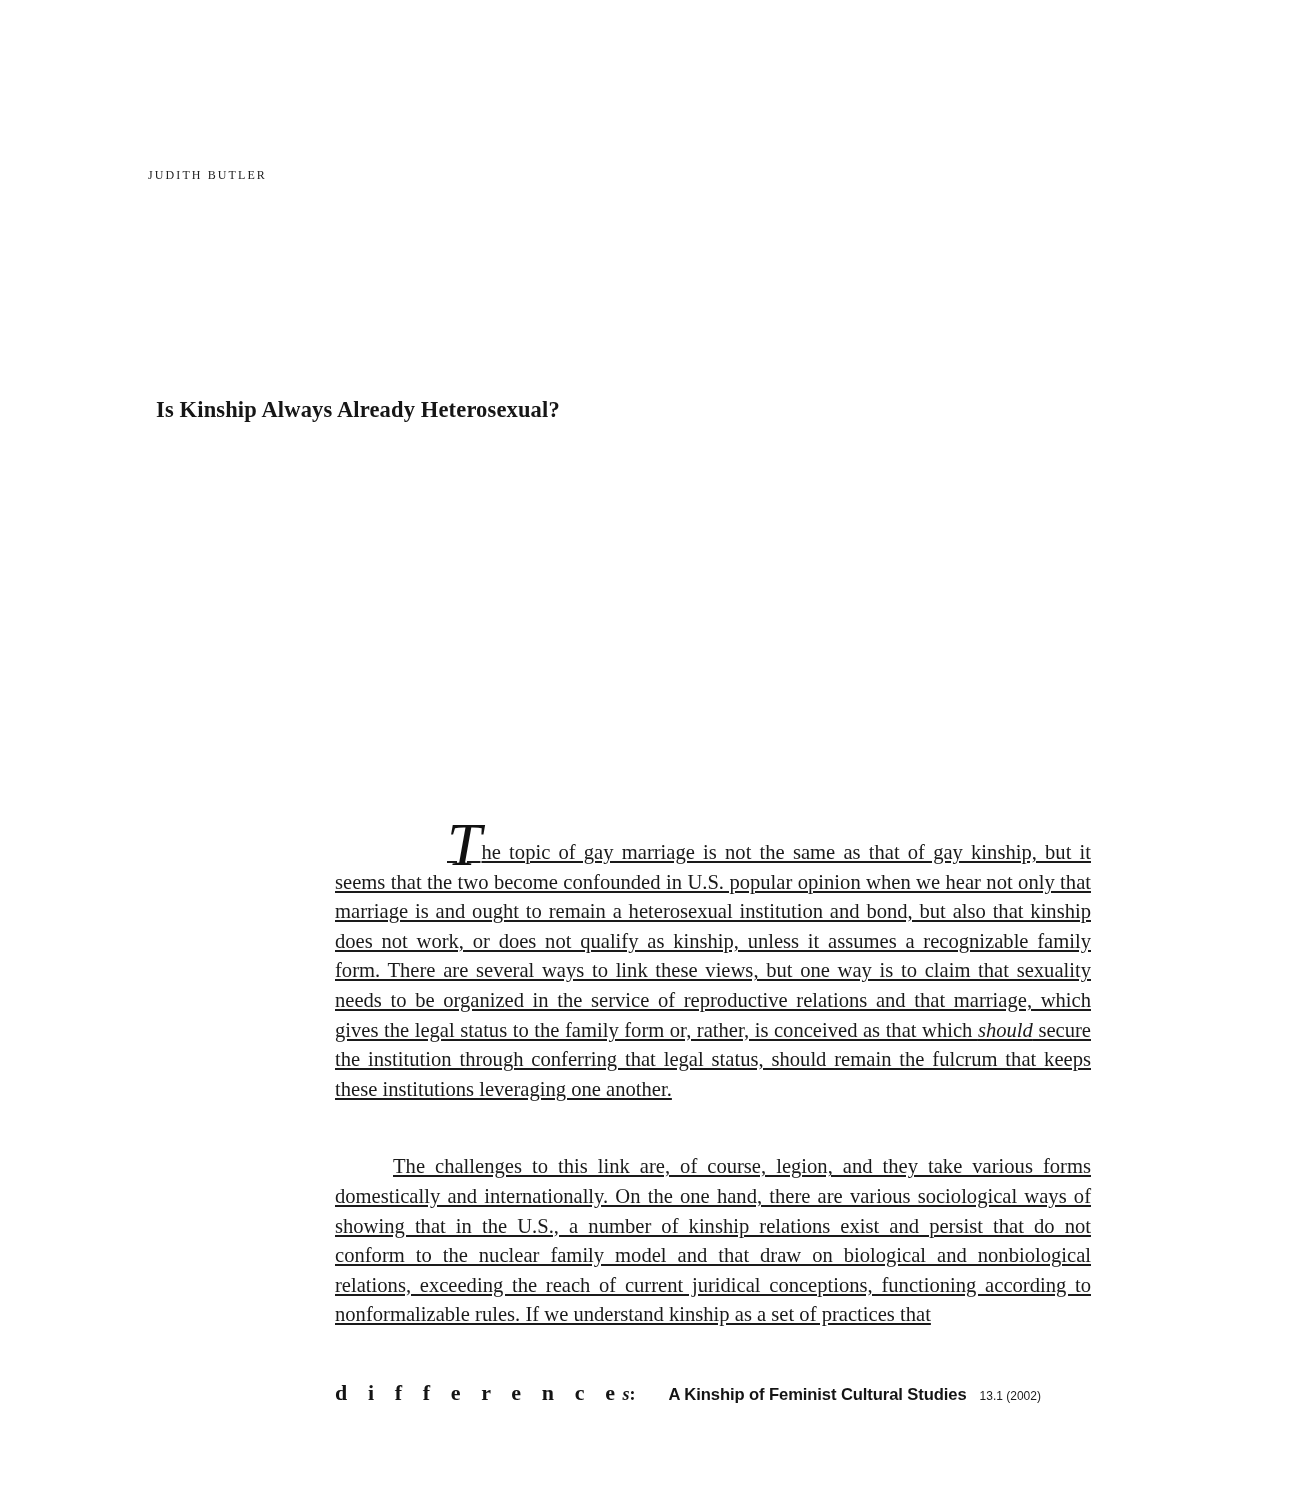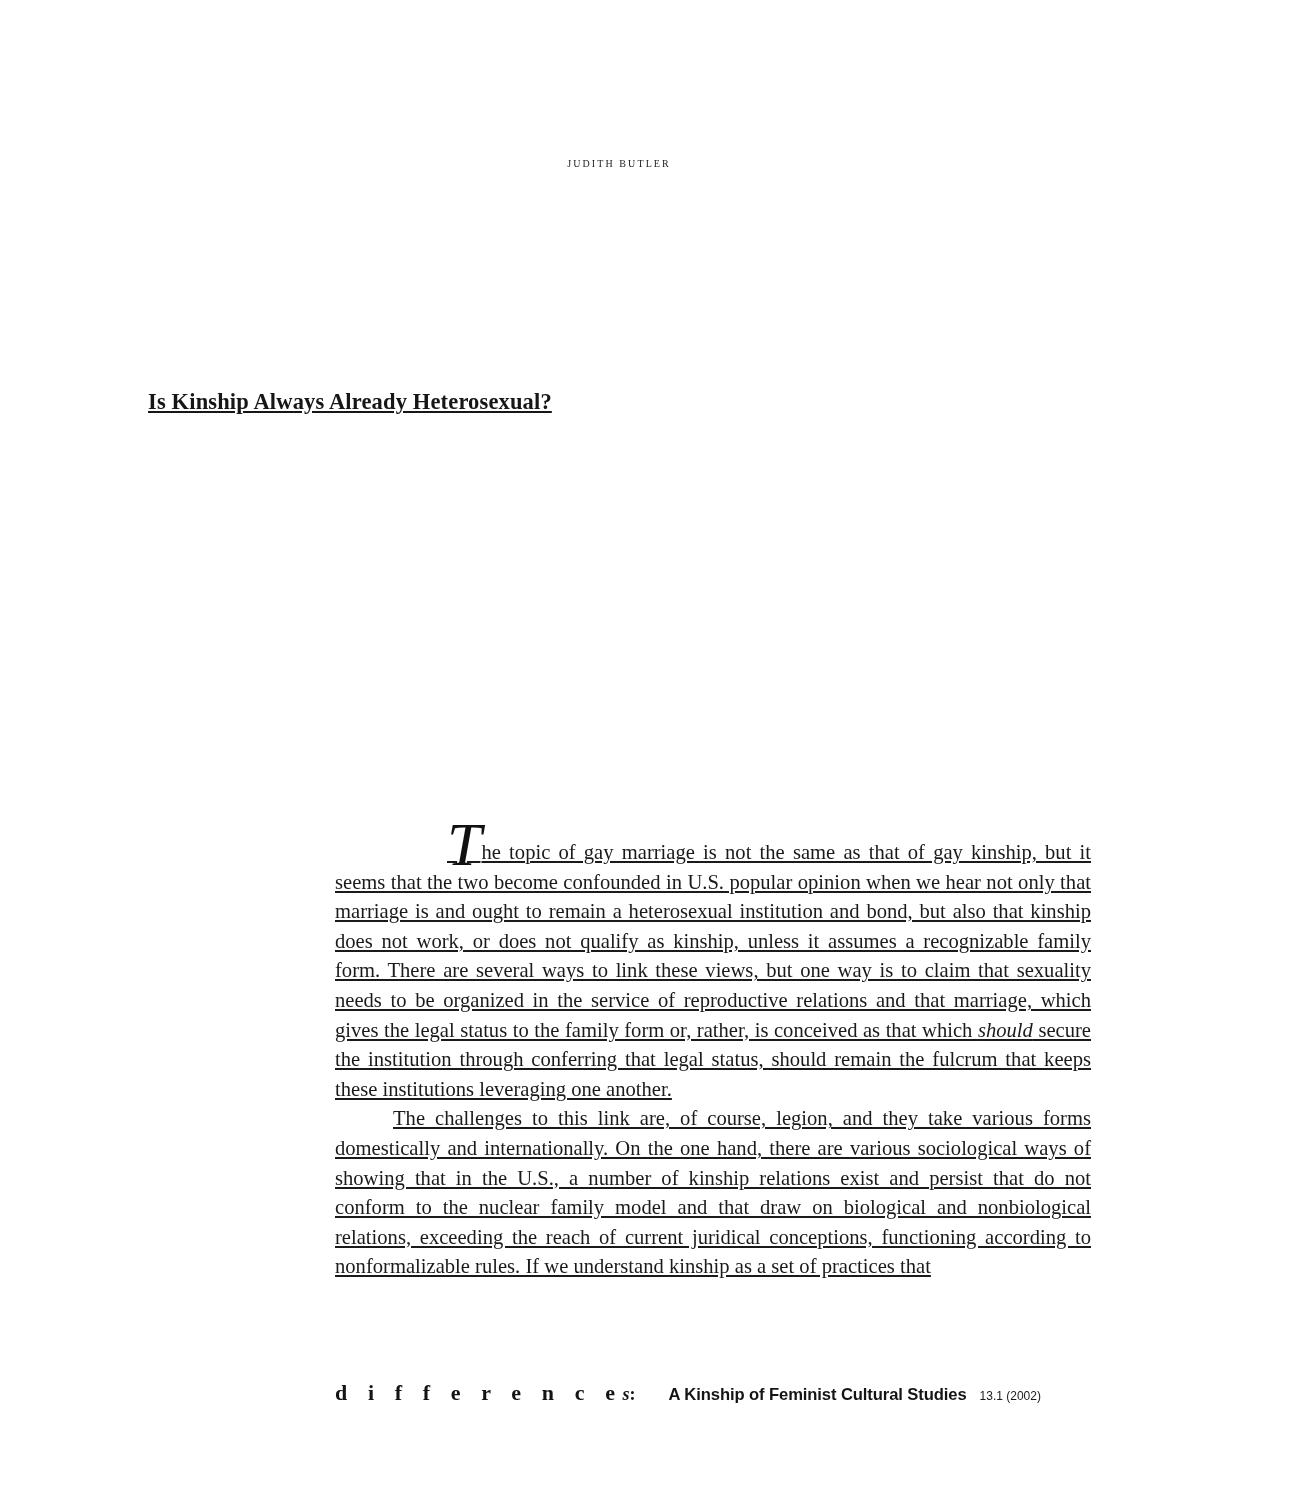--- a/index.html
+++ b/index.html
@@ -18,46 +18,45 @@
     position: relative;
     width: 1313px;
     height: 1500px;
     background: #ffffff;
     overflow: hidden;
   }
 
   
   .running-head {
     position: absolute;
-    top: 159px;
+    top: 169px;
     left: 148px;
     width: 942px;
-    text-align: center;
+    text-align: left;
     font-family: "Liberation Serif", "DejaVu Serif", serif;
-    font-size: 10px;
+    font-size: 12px;
     letter-spacing: 2.1px;
     color: #1d1d1d;
     line-height: 1;
     white-space: nowrap;
   }
 
   
   .article-title {
     position: absolute;
     top: 388px;
     left: 148px;
     width: 942px;
     font-family: "Liberation Serif", "DejaVu Serif", serif;
     font-weight: bold;
     font-size: 22.5px;
     letter-spacing: 0.15px;
     color: #161616;
     line-height: 1.25;
-    margin: 0;
-    text-decoration: underline;
+    margin: 8px;
   }
 
   
   .body-column {
     position: absolute;
     top: 838px;
     left: 335px;
     width: 756px;
   }
 
@@ -71,20 +70,21 @@
     hyphens: none;
     text-decoration: underline;
   }
 
   .body-par.lead {
     text-indent: 0;
   }
 
   .body-par.indented {
     text-indent: 58px;
+    margin-top: 48px;
   }
 
   
   .dropcap {
     font-family: "Liberation Serif", "DejaVu Serif", serif;
     font-style: italic;
     font-size: 62px;
     line-height: 0;
     color: #111111;
     position: relative;

